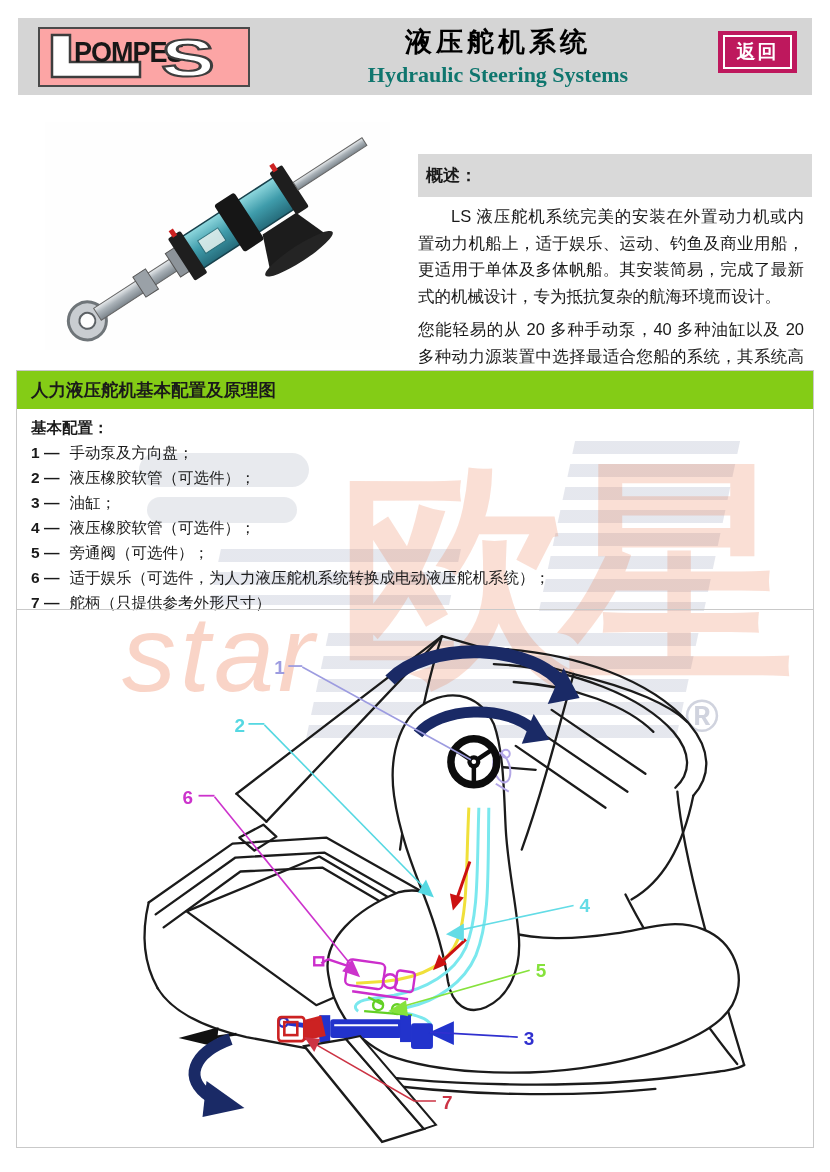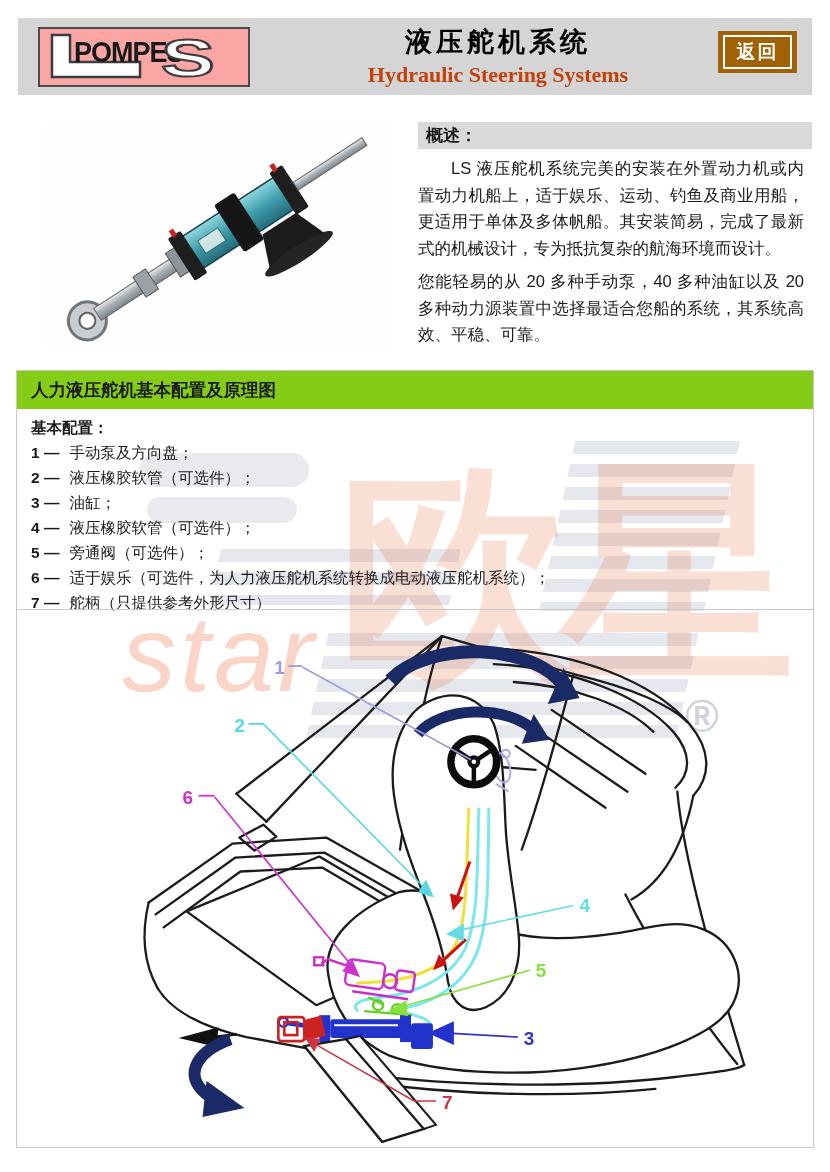--- a/index.html
+++ b/index.html
@@ -5,29 +5,29 @@
   html,body{margin:0;padding:0;}
   body{
     width:830px;height:1172px;position:relative;background:#ffffff;
     font-family:"Liberation Sans",sans-serif;color:#1a1a1a;overflow:hidden;
   }
   
   .header{position:absolute;left:18px;top:18px;width:794px;height:77px;background:#d5d5d5;}
   .logo-box{position:absolute;left:20px;top:9px;width:212px;height:60px;background:#fca5a5;border:2px solid #4a4a4a;box-sizing:border-box;}
   .title-block{position:absolute;left:290px;top:6px;width:380px;text-align:center;}
   .title-zh{font-size:27px;font-weight:bold;letter-spacing:4px;color:#000;}
-  .title-en{font-family:"Liberation Serif",serif;font-size:22px;font-weight:bold;color:#c2410c;margin-top:2px;}
-  .back-btn{position:absolute;left:700px;top:13px;width:79px;height:42px;background:#a16207;box-sizing:border-box;display:flex;align-items:center;justify-content:center;cursor:pointer;}
+  .title-en{font-family:"Liberation Serif",serif;font-size:22px;font-weight:bold;color:#0f766e;margin-top:2px;}
+  .back-btn{position:absolute;left:700px;top:13px;width:79px;height:42px;background:#be185d;box-sizing:border-box;display:flex;align-items:center;justify-content:center;cursor:pointer;}
   .back-btn-inner{border:2px solid #ffffff;width:65px;height:30px;display:flex;align-items:center;justify-content:center;
     color:#fff;font-size:19px;font-weight:bold;letter-spacing:2px;}
   
   .photo{position:absolute;left:45px;top:122px;width:345px;height:228px;background:#fefefe;}
   
   .overview{position:absolute;left:418px;top:122px;width:394px;}
-  .overview-head{background:#d9d9d9;font-size:17px;font-weight:bold;padding:2px 8px;}
+  .overview-head{background:#d9d9d9;font-size:17px;font-weight:bold;padding:10px 8px;margin-top:32px;}
   .overview p{font-size:16.5px;line-height:1.62;margin:6px 8px 0 0;text-align:justify;}
   .indent{text-indent:2em;}
   
   .section-box{position:absolute;left:16px;top:370px;width:798px;height:778px;border:1px solid #c9c9c9;box-sizing:border-box;background:#fff;overflow:hidden;}
   .section-head{position:relative;z-index:2;height:38px;line-height:38px;background:#84cc16;font-size:17.5px;font-weight:bold;padding-left:14px;}
   .config-list{position:relative;z-index:2;padding:6px 14px 0 14px;font-size:15.5px;line-height:25px;}
   .config-list .row .num{font-weight:bold;margin-right:10px;}
   .divider{position:absolute;z-index:2;left:0;top:238px;width:100%;border-top:1px solid #c9c9c9;}
   .diagram-wrap{position:absolute;z-index:1;left:0;top:239px;width:796px;height:539px;}
   

